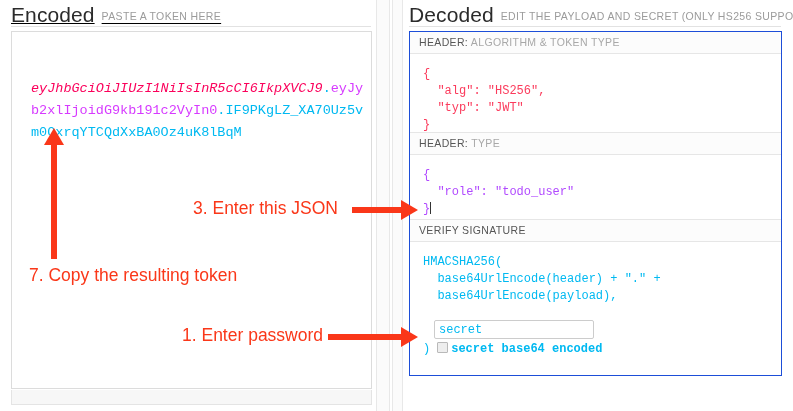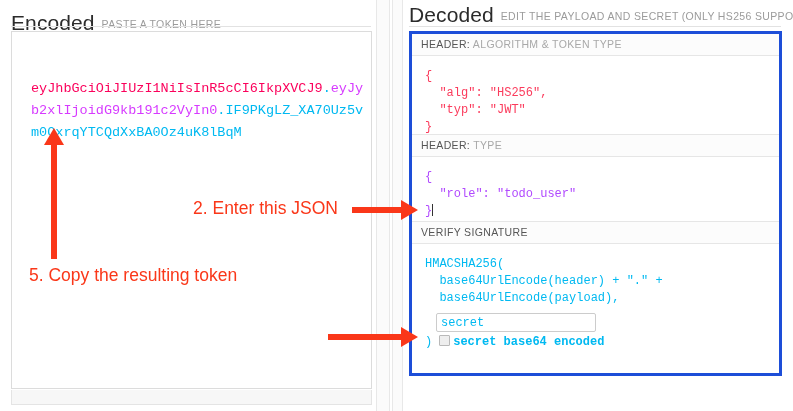--- a/index.html
+++ b/index.html
@@ -72,42 +72,42 @@
     position: absolute;
     left: 19px;
     top: 46px;
     width: 340px;
     font-family: "Liberation Mono", monospace;
     font-size: 13.5px;
     line-height: 22px;
     word-break: break-all;
     letter-spacing: 0px;
   }
-  .tok-header { color: #fb015b; }
+  .tok-header { color: #fb015b; font-style: italic; }
   .tok-dot    { color: #00b9f1; }
   .tok-payload{ color: #d63aff; }
   .tok-sig    { color: #00b9f1; }
 
   
   .scroll-hint {
     position: absolute;
     background: #fbfbfb;
     border-left: 1px solid #e8e8e8;
     border-right: 1px solid #e8e8e8;
   }
 
   
   #decoded-panel {
     position: absolute;
     left: 409px;
     top: 31px;
     width: 373px;
     height: 345px;
     background: #ffffff;
-    border: 3px solid #1d4ed8;
+    border: 1px solid #1d4ed8;
     box-sizing: border-box;
   }
   .section-label {
     height: 21px;
     line-height: 21px;
     padding-left: 9px;
     font-size: 10.5px;
     letter-spacing: 0.35px;
     background: #fcfcfc;
     border-bottom: 1px solid #e6e6e6;
@@ -138,21 +138,21 @@
   }
 
   
   #secret-input {
     font-family: "Liberation Mono", monospace;
     font-size: 12px;
     color: #00b9f1;
     width: 160px;
     height: 19px;
     padding: 1px 4px;
-    margin: 6px 0 2px 11px;
+    margin: 15px 0 2px 11px;
     border: 1px solid #cccccc;
     border-radius: 2px;
     background: #fff;
     box-sizing: border-box;
     outline: none;
   }
   #b64-checkbox {
     width: 11px;
     height: 11px;
     vertical-align: -1px;
@@ -212,21 +212,21 @@
     border-left: 10px solid transparent;
     border-right: 10px solid transparent;
     border-bottom: 17px solid #fa3719;
   }
 </style>
 </head>
 <body>
 
 <div id="root">
 
-  <div class="col-heading" style="left:11px; top:11px;">
+  <div class="col-heading" style="left:11px; top:3px;text-decoration:underline;">
     <span class="title">Encoded</span><span class="subtitle">PASTE A TOKEN HERE</span>
   </div>
   <div class="col-rule" style="left:11px; top:26px; width:360px;"></div>
 
   <div id="encoded-panel">
     <div id="token-text"><span class="tok-header">eyJhbGciOiJIUzI1NiIsInR5cCI6IkpXVCJ9</span><span class="tok-dot">.</span><span class="tok-payload">eyJyb2xlIjoidG9kb191c2VyIn0</span><span class="tok-dot">.</span><span class="tok-sig">IF9PKgLZ_XA70Uz5vm0OxrqYTCQdXxBA0Oz4uK8lBqM</span></div>
   </div>
   <div id="encoded-footer"></div>
 
   <div class="scroll-hint" style="left:376px; top:0px; width:12px; height:411px;"></div>
@@ -260,30 +260,31 @@
       <span class="lbl-strong">VERIFY SIGNATURE</span>
     </div>
     <div class="section-body"><span class="json-blue">HMACSHA256(</span>
 <span class="json-blue">  base64UrlEncode(header) + "." +</span>
 <span class="json-blue">  base64UrlEncode(payload),</span>
 <input id="secret-input" type="text" placeholder="secret" value="secret" style="">
 <span class="json-blue">)</span><input id="b64-checkbox" type="checkbox" style=""><span class="json-blue" style="font-weight:bold;font-family:Liberation Mono, monospace;">secret base64 encoded</span></div>
 
   </div>
 
-  <div class="anno-text" style="left:193px; top:198px;">2. Enter this JSON</div>
+  <div class="anno-text" style="left:193px; top:198px;">3. Enter this JSON</div>
   <div class="anno-arrow-h" style="left:352px; top:206px; width:66px;">
     <div class="shaft" style="width:49px;"></div>
     <div class="head" style="left:49px;"></div>
   </div>
 
-  <div class="anno-text" style="left:29px; top:265px;">5. Copy the resulting token</div>
+  <div class="anno-text" style="left:29px; top:265px;">7. Copy the resulting token</div>
   <div class="anno-arrow-v" style="left:50px; top:128px; height:131px;">
     <div class="shaft" style="height:117px;"></div>
     <div class="head"></div>
   </div>
 
+  <div class="anno-text" style="left:182px; top:325px;">1. Enter password</div>
   <div class="anno-arrow-h" style="left:328px; top:333px; width:90px;">
     <div class="shaft" style="width:73px;"></div>
     <div class="head" style="left:73px;"></div>
   </div>
 
 </div>
 
 </body></html>

